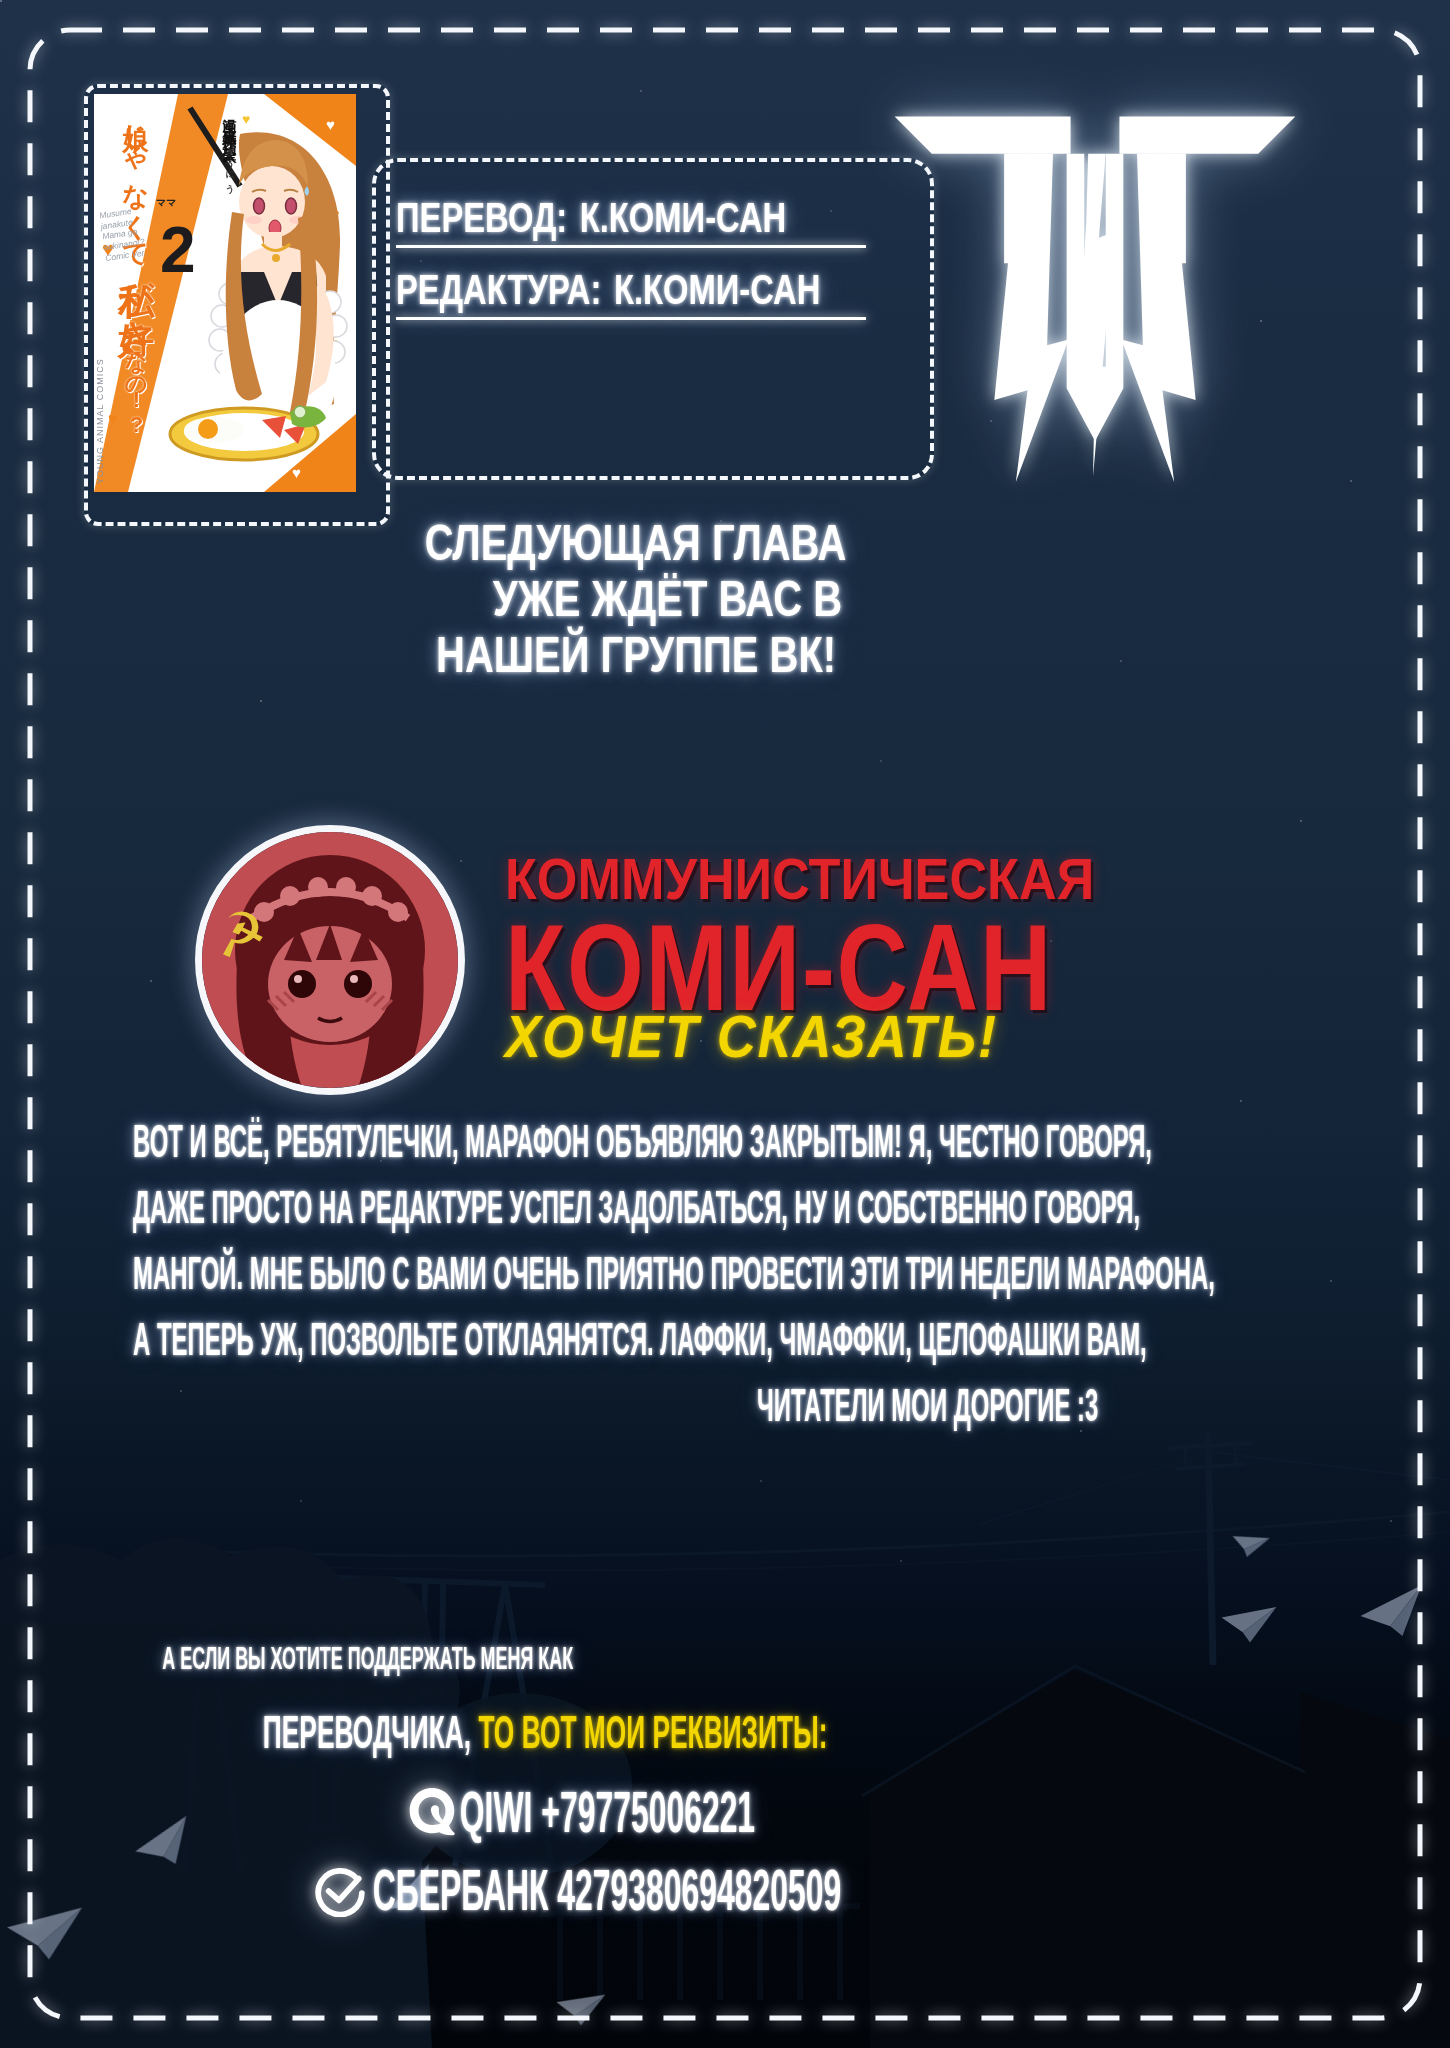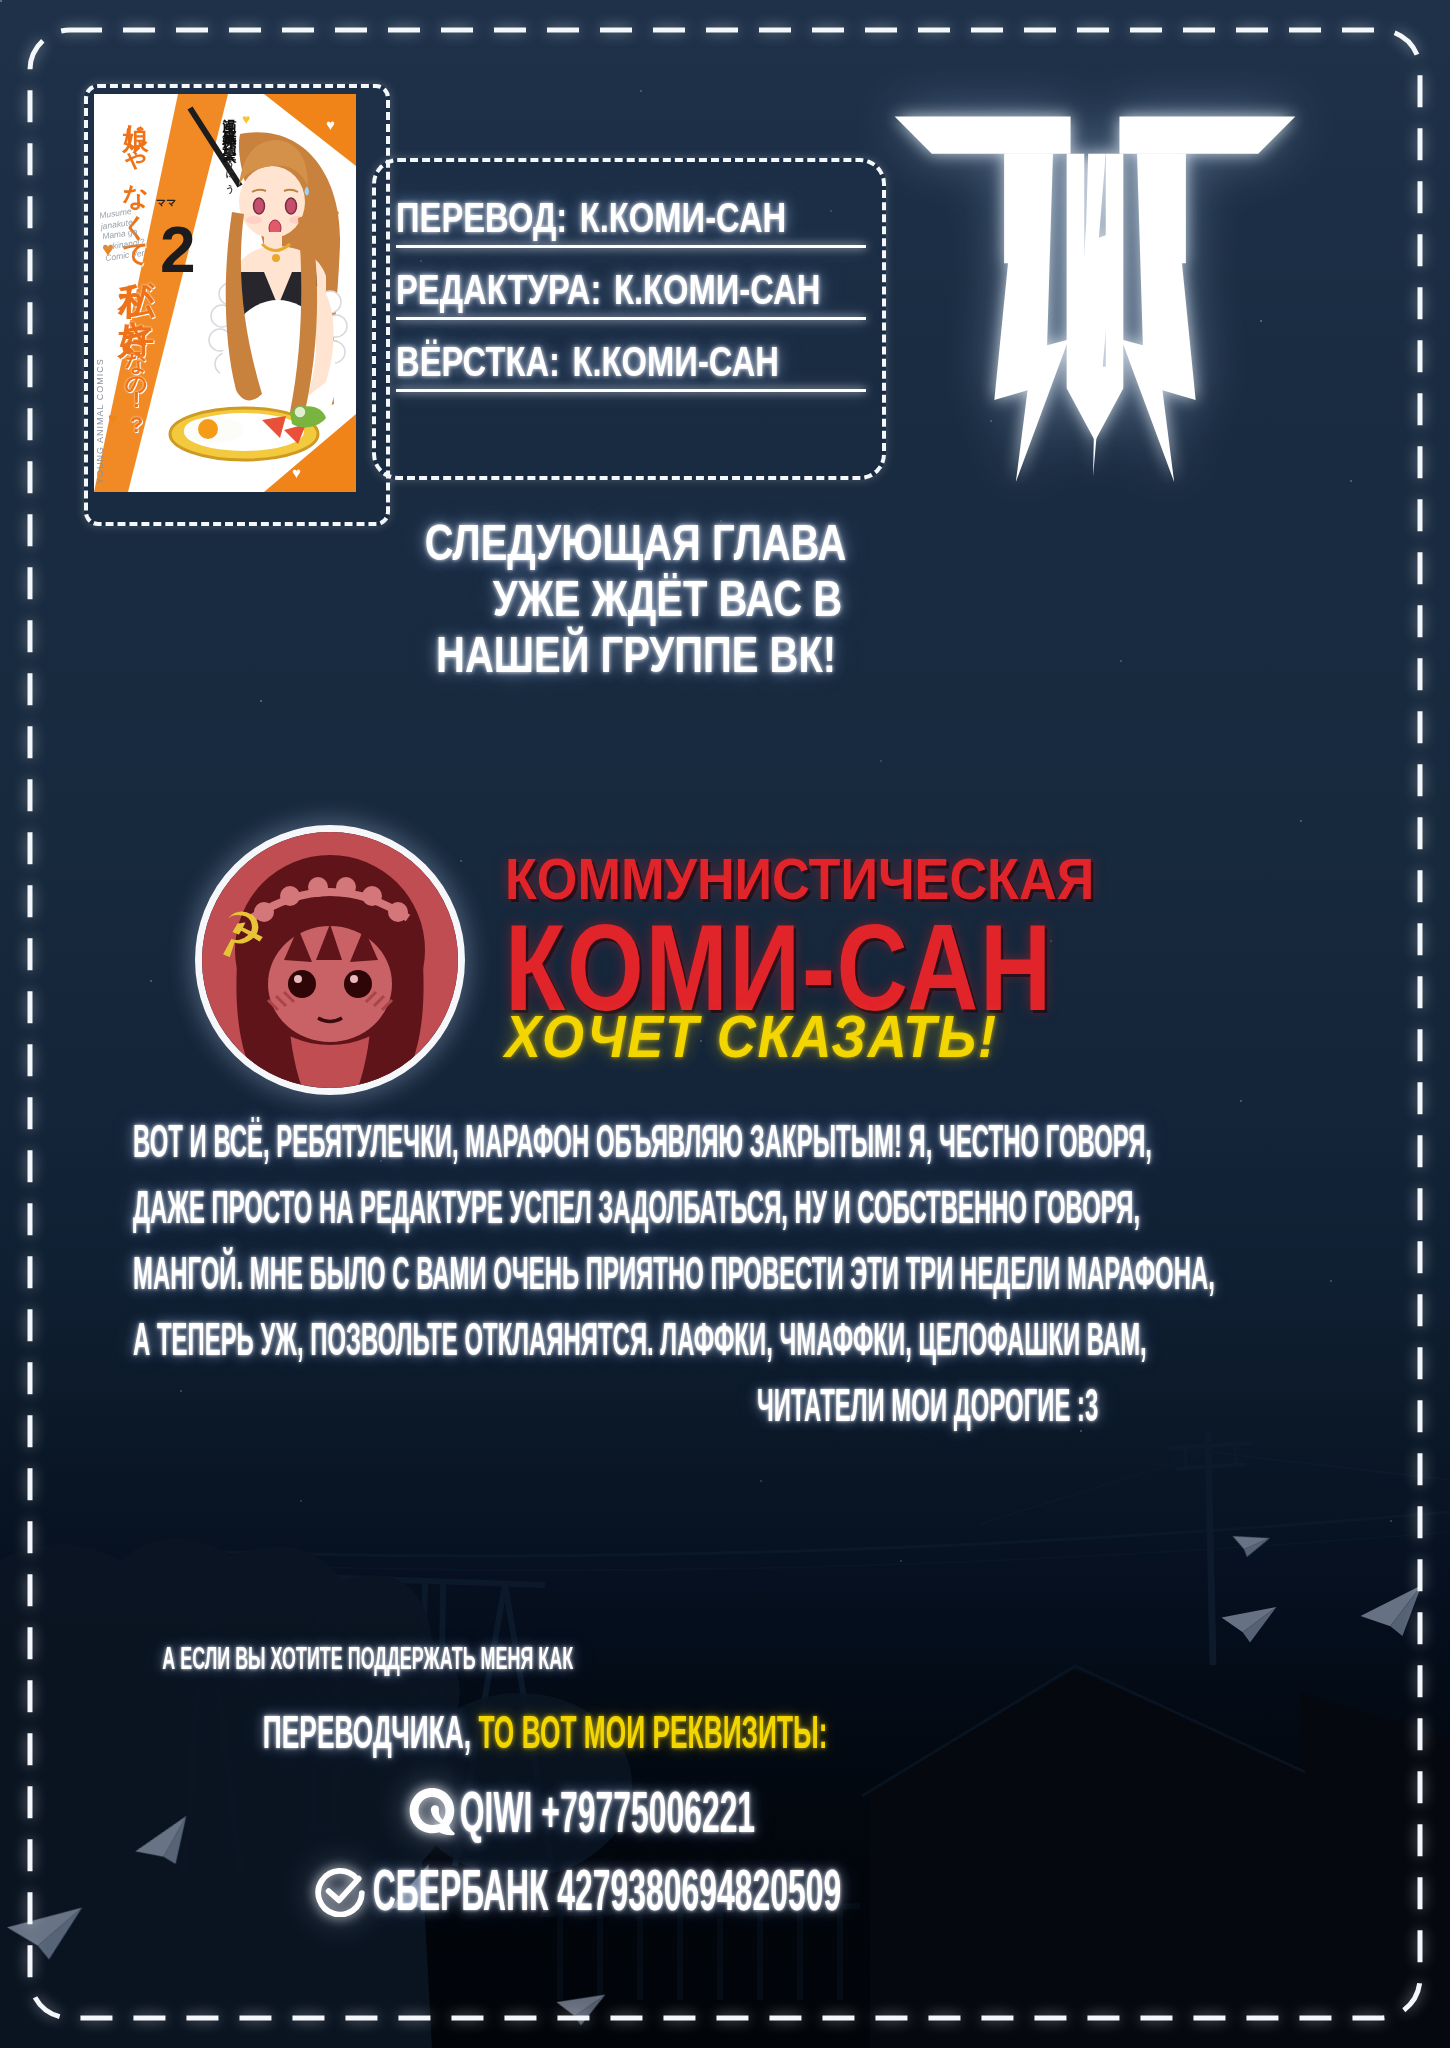--- a/index.html
+++ b/index.html
@@ -37,21 +37,21 @@
   .cover-title .t1{font-size:26px;} .cover-title .t2{font-size:36px;} .cover-title .t3{font-size:22px;}
   .cover-vol{position:absolute;left:66px;top:124px;font-size:64px;font-weight:800;color:#1c1c1e;line-height:1;}
   .cover-ruby{position:absolute;left:62px;top:102px;font-size:10px;color:#222;font-weight:700;}
   .cover-authors{position:absolute;left:126px;top:14px;writing-mode:vertical-rl;color:#111;font-weight:700;line-height:1.25;}
   .cover-authors .a{font-size:14px;letter-spacing:2px;} .cover-authors .a3{font-size:9px;color:#333;}
   .cover-romaji{position:absolute;left:8px;top:112px;width:62px;font-size:8.5px;font-style:italic;color:#9aa2ab;
     white-space:pre-line;transform:rotate(-8deg);line-height:1.25;}
   .cover-pub{position:absolute;left:1px;bottom:8px;height:175px;writing-mode:vertical-rl;transform:rotate(180deg);
     color:#8a9099;font-size:9px;letter-spacing:1px;}
   
-  .credits-box{left:372px;top:158px;width:514px;height:322px;border:4px dashed #f4f7fb;border-radius:26px;
+  .credits-box{left:372px;top:158px;width:562px;height:322px;border:4px dashed #f4f7fb;border-radius:26px;
     box-shadow:0 0 10px rgba(255,255,255,.22);box-sizing:border-box;padding:34px 20px 0 20px;}
   .credit-row{margin-bottom:20px;}
   .credit-line{font-size:42px;font-weight:700;line-height:44px;}
   .credit-line .lab{margin-right:16px;}
   .credit-underline{width:470px;height:3px;background:#fff;margin-top:5px;
     box-shadow:0 0 8px rgba(255,255,255,.8),0 0 18px rgba(180,210,255,.4);}
   
   .announce{left:372px;top:515px;width:514px;text-align:right;}
   .announce div{font-size:50px;font-weight:700;line-height:56px;}
   
@@ -234,24 +234,20 @@
     </div>
   </div>
 
   <div class="abs credits-box">
     <div class="credit-row">
       <div class="credit-line glow-w cnd-l sx78"><span class="lab">ПЕРЕВОД:</span><span>К.КОМИ-САН</span></div>
       <div class="credit-underline"></div>
     </div>
     <div class="credit-row">
       <div class="credit-line glow-w cnd-l sx78"><span class="lab">РЕДАКТУРА:</span><span>К.КОМИ-САН</span></div>
-      <div class="credit-underline"></div>
-    </div>
-    <div class="credit-row">
-      <div class="credit-line glow-w cnd-l sx78"><span class="lab">ВЁРСТКА:</span><span>К.КОМИ-САН</span></div>
       <div class="credit-underline"></div>
     </div>
   </div>
 
   <svg class="abs logo" viewBox="0 0 430 440">
     <title>ТСТ</title>
     <g fill="#ffffff">
       <path d="M10,62 L190,62 L190,100 L48,100 Z"></path>
       <path d="M420,62 L240,62 L240,100 L382,100 Z"></path>
       <path d="M122,100 L172,100 L166,296 L188,290 L134,436 L146,342 L112,352 L126,212 L122,212 Z"></path>

